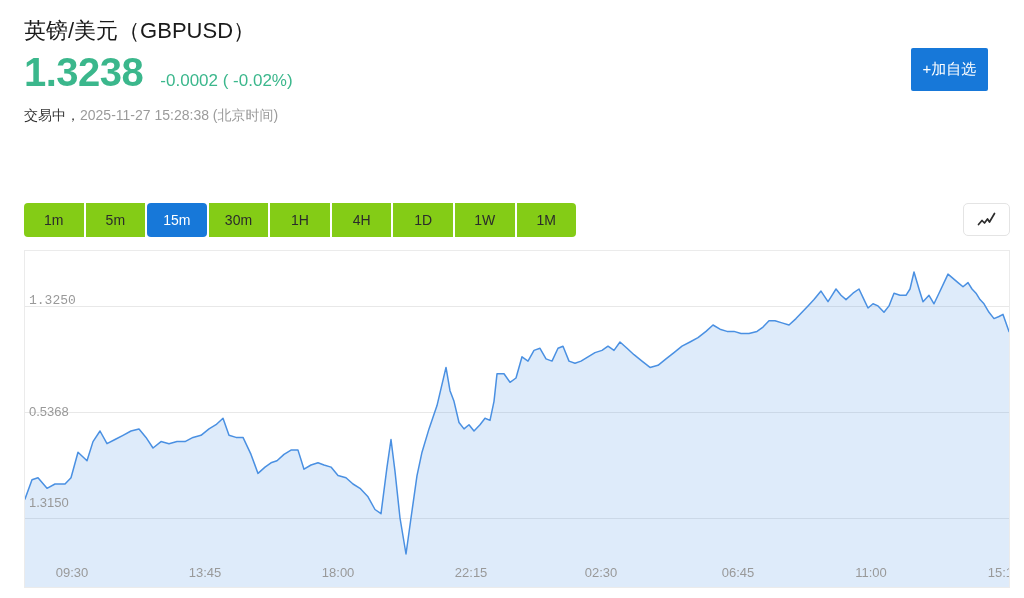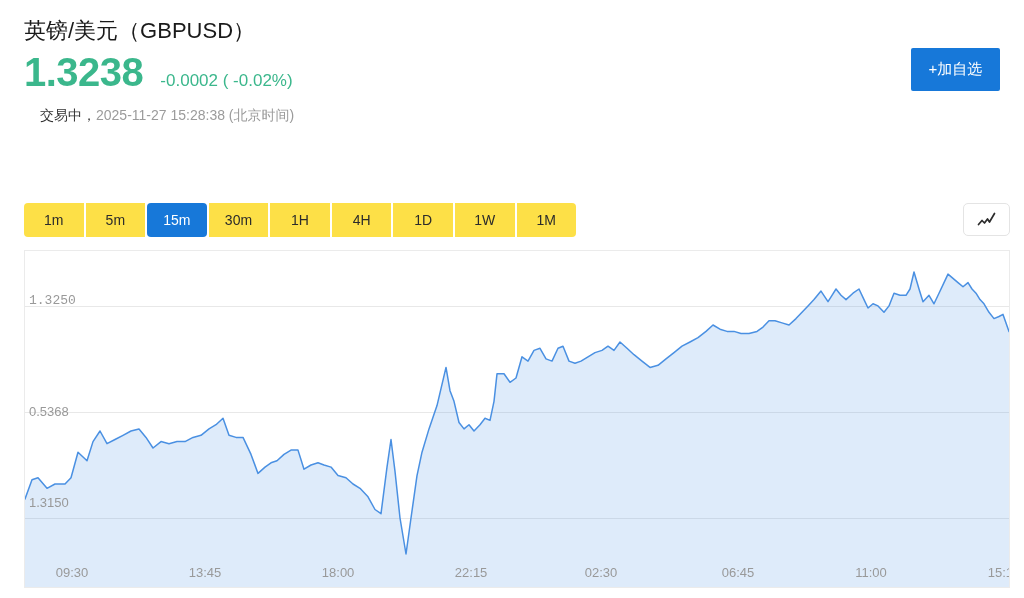--- a/index.html
+++ b/index.html
@@ -13,40 +13,40 @@
     width:1024px;height:598px;overflow:hidden;
     font-family:"Liberation Sans","DejaVu Sans",sans-serif;color:#222;
   }
   .page{position:relative;width:1024px;height:598px;background:#fff;}
 
   
   .title{position:absolute;left:24px;top:16px;font-size:22px;font-weight:500;color:#1a1a1a;}
   .price-row{position:absolute;left:24px;top:50px;display:flex;align-items:baseline;gap:17px;}
   .last-price{font-size:40px;font-weight:700;color:var(--green);letter-spacing:-0.5px;}
   .price-change{font-size:17px;color:var(--green);}
-  .status-row{position:absolute;left:24px;top:107px;font-size:14px;margin-left:16px;}
+  .status-row{position:absolute;left:24px;top:107px;font-size:14px;}
   .trading-status{color:#333;}
   .quote-timestamp{color:#9b9b9b;}
   .watch-btn{
-    position:absolute;left:911px;top:48px;width:89px;height:43px;
+    position:absolute;left:911px;top:48px;width:77px;height:43px;
     background:var(--accent);color:#fff;font-size:15px;border:none;border-radius:2px;
     cursor:pointer;font-family:inherit;
   }
 
   
   .tabbar{position:absolute;left:24px;top:150px;width:986px;height:37px;
     border-bottom:1px solid #ebebeb;display:flex;gap:50px;}
   .tab{font-size:15px;color:#888;padding-top:8px;height:100%;position:relative;cursor:pointer;}
   .tab.active{color:#1a1a1a;font-weight:700;}
   .tab.active::after{content:"";position:absolute;left:0;right:0;bottom:-1px;height:4px;
     background:var(--accent);border-radius:1px;}
 
   
   .intervals{position:absolute;left:24px;top:203px;width:552px;height:34px;display:flex;gap:2px;}
-  .interval-btn{flex:1;background:#fde047;border:none;font-size:14px;color:#2b2b2b;
+  .interval-btn{flex:1;background:#84cc16;border:none;font-size:14px;color:#2b2b2b;
     cursor:pointer;font-family:inherit;padding:0;}
   .interval-btn:first-child{border-radius:4px 0 0 4px;}
   .interval-btn:last-child{border-radius:0 4px 4px 0;}
   .interval-btn.selected{background:var(--accent);color:#fff;border-radius:4px;}
   .chart-type-btn{position:absolute;left:963px;top:203px;width:47px;height:33px;
     background:#fff;border:1px solid #e4e4e4;border-radius:5px;display:flex;
     align-items:center;justify-content:center;cursor:pointer;}
 
   
   .chart{position:absolute;left:24px;top:250px;width:986px;height:338px;

